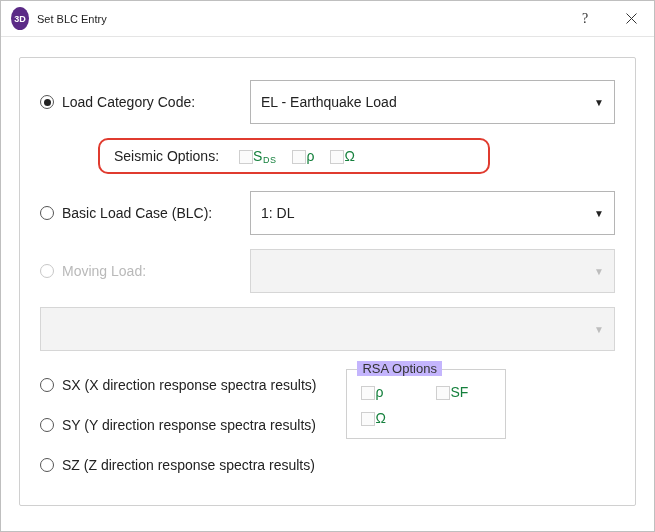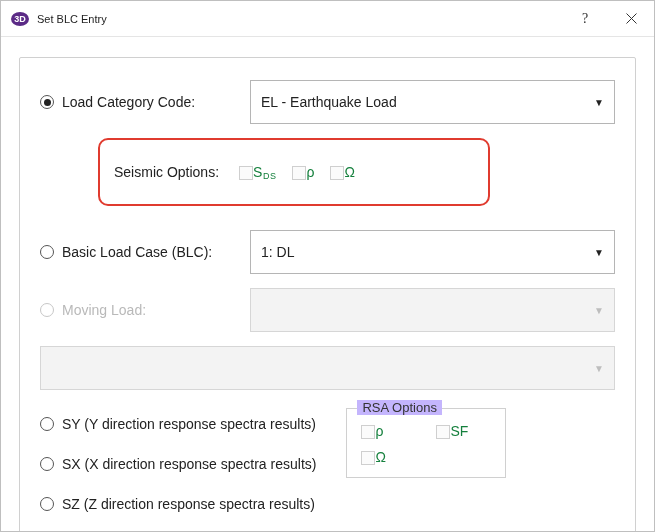--- a/index.html
+++ b/index.html
@@ -15,21 +15,21 @@
   }
   
   .titlebar {
     height: 36px;
     display: flex;
     align-items: center;
     padding: 0 0 0 10px;
     border-bottom: 1px solid #e5e5e5;
   }
   .app-icon {
-    width: 18px; height: 14px;
+    width: 18px; height: 23px;
     background: #5b2a86;
     border-radius: 50%;
     color: #fff;
     font-size: 9px;
     font-weight: 600;
     display:flex; align-items:center; justify-content:center;
     margin-right: 8px;
   }
   .title-text { font-size: 11px; color:#222; flex:0 0 auto; }
   .title-spacer { flex:1 1 auto; }
@@ -100,25 +100,25 @@
   .dropdown.disabled {
     background:#f3f3f3;
     color:#bdbdbd;
     border-color:#d6d6d6;
   }
   .dropdown .caret { font-size:10px; color:#222; }
   .dropdown.disabled .caret { color:#bdbdbd; }
 
   
   .seismic-wrap {
-    margin: 6px 0 24px 58px;
+    margin: 6px 0 17px 58px;
     width: 392px;
     border: 2px solid #e03b2f;
     border-radius: 10px;
-    padding: 24px 14px;
+    padding: 8px 14px;
     display:flex;
     align-items:center;
     gap: 16px;
     font-size:14px;
     color:#222;
   }
   .seismic-label { margin-right: 4px; }
   .chk-opt {
     display:flex; align-items:flex-end; 
     color:#15803d;
@@ -265,25 +265,25 @@
       <div class="dropdown disabled">
         <span></span>
         <span class="caret">▼</span>
       </div>
     </div>
 
     <div class="spectra-block">
       <div class="spectra-list">
         <div class="spectra-row">
           <span class="radio"></span>
-          <span>SY (Y direction response spectra results)</span>
+          <span>SX (X direction response spectra results)</span>
         </div>
         <div class="spectra-row">
           <span class="radio"></span>
-          <span>SX (X direction response spectra results)</span>
+          <span>SY (Y direction response spectra results)</span>
         </div>
         <div class="spectra-row">
           <span class="radio"></span>
           <span>SZ (Z direction response spectra results)</span>
         </div>
       </div>
 
       <div class="fieldset">
         <div class="legend">RSA Options</div>
         <div class="fieldset-grid">

